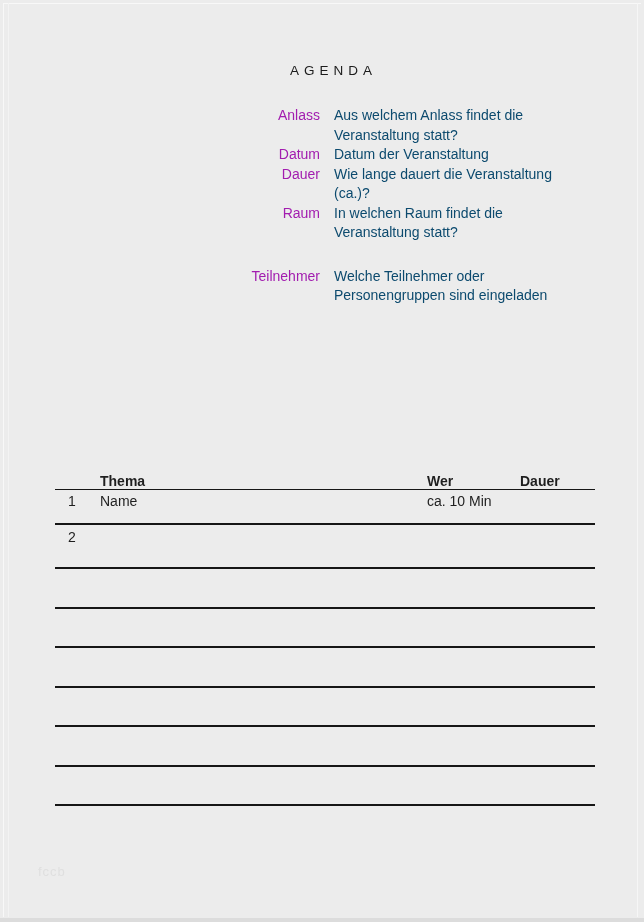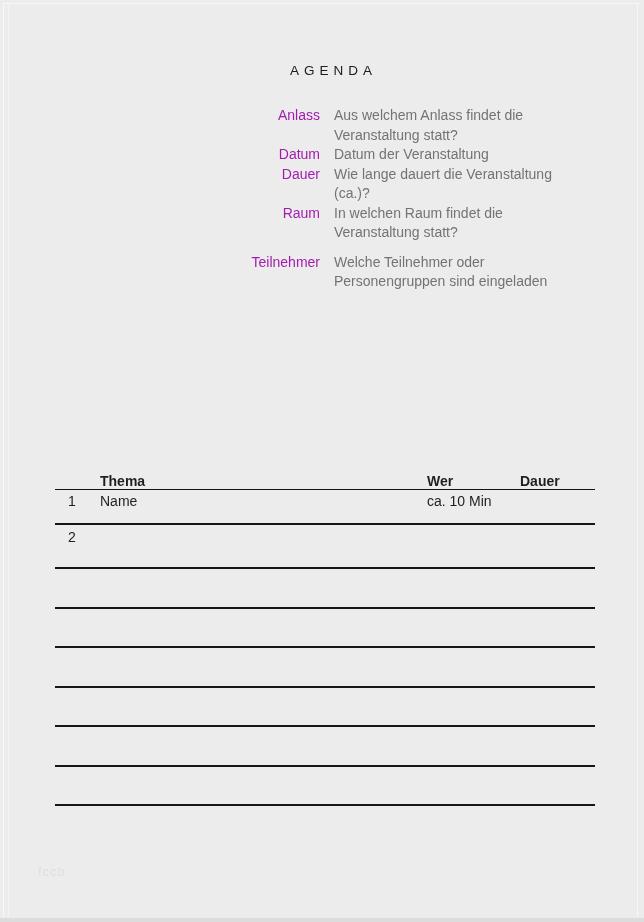--- a/index.html
+++ b/index.html
@@ -21,23 +21,23 @@
 
   .title {
     position:absolute; left:290px; top:63px;
     font-size:13.5px; font-weight:normal; letter-spacing:5px;
     color:#1c1c1c;
   }
 
   .info { position:absolute; left:0; top:106px; width:600px; }
   .irow { display:flex; font-size:14px; line-height:19.5px; }
   .irow.gap    { }
-  .irow.gap-sm { margin-top:10px; }
+  .irow.gap-sm { margin-top:24px; }
   .ilabel { width:320px; text-align:right; font-weight:normal; color:#a21caf; }
-  .itext  { margin-left:14px; width:252px; white-space:pre-line; color:#737373; }
+  .itext  { margin-left:14px; width:252px; white-space:pre-line; color:#0c4a6e; }
 
   .agenda-table { position:absolute; left:55px; top:443px; width:540px; font-size:14px; }
   .trow { display:grid; grid-template-columns:45px 327px 93px 75px; }
   .thead { height:19px; padding-top:2px; border-bottom:1px solid #161616; font-weight:bold;margin-top:28px; }
   .r1    { height:35px; padding-top:3px; border-bottom:2px solid #161616; }
   .r2    { height:44px; padding-top:4px; border-bottom:2px solid #161616; }
   .trow.empty { height:39.5px; border-bottom:2px solid #161616; }
   .c { overflow:hidden; white-space:nowrap; }
   .cnum { padding-left:13px; }
 

